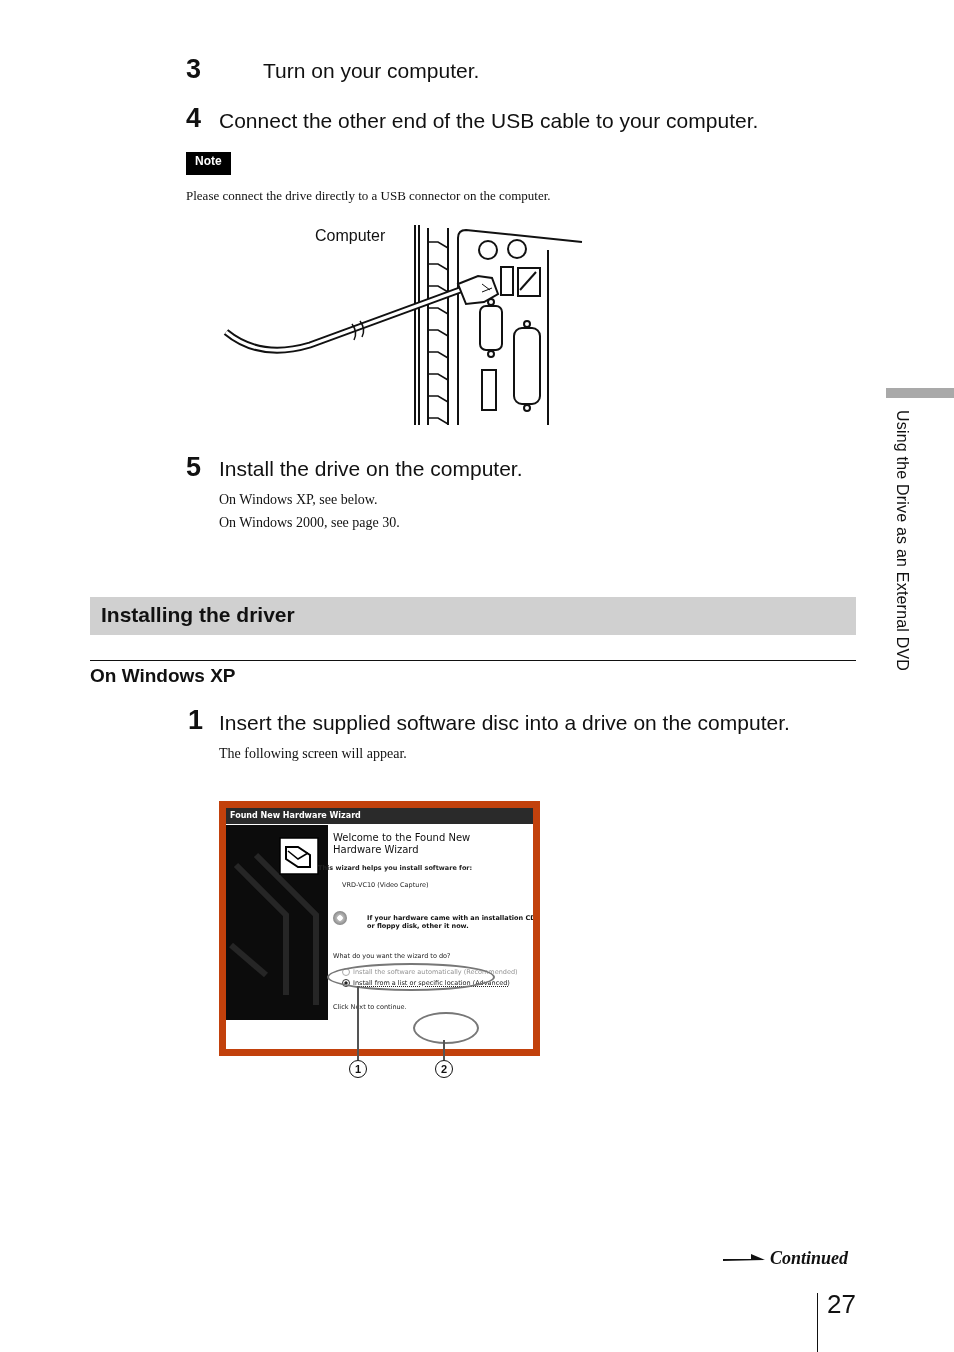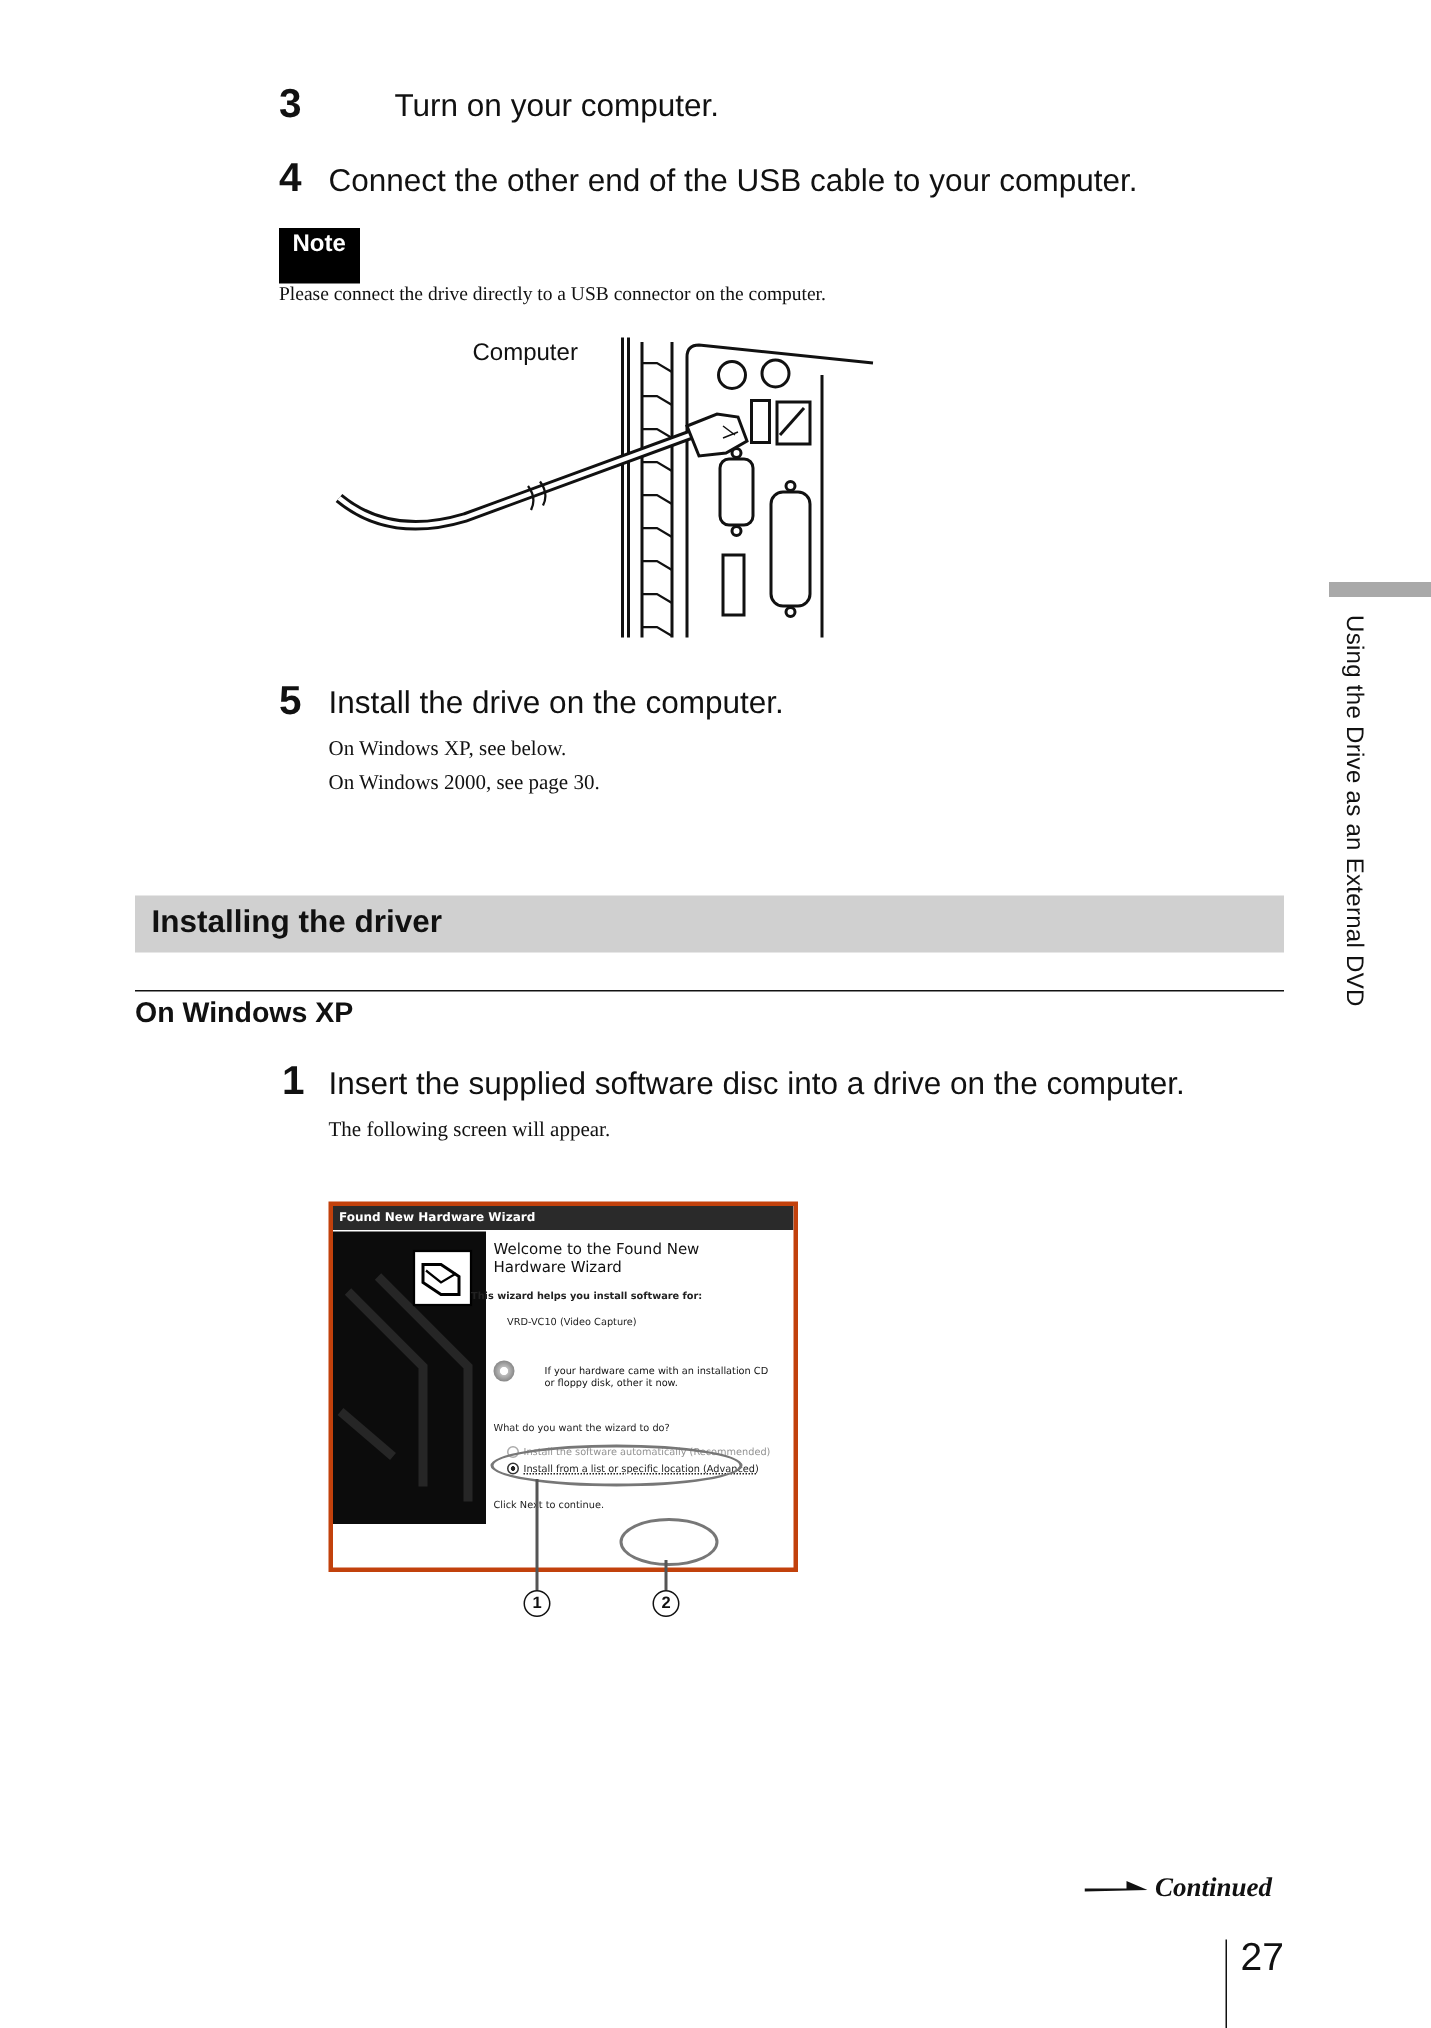--- a/index.html
+++ b/index.html
@@ -2,36 +2,36 @@
 <html><head>
 <meta charset="utf-8">
 <style>
   html, body { margin:0; padding:0; }
   body { width:954px; height:1352px; background:#fff; position:relative; overflow:hidden; color:#111; }
   .sans { font-family:"Liberation Sans", sans-serif; }
   .abs { position:absolute; }
   .step-num { font-family:"Liberation Sans", sans-serif; font-weight:bold; font-size:27px; line-height:1; }
   .step-text { font-family:"Liberation Sans", sans-serif; font-size:21px; line-height:1; white-space:nowrap; }
   .body-text { font-family:"Liberation Serif", serif; font-size:14px; line-height:23px; white-space:nowrap; }
-  .note-badge { background:#000; color:#fff; font-family:"Liberation Sans", sans-serif; font-weight:bold; font-size:16px; padding:2px 9px 17px; }
+  .note-badge { background:#000; color:#fff; font-family:"Liberation Sans", sans-serif; font-weight:bold; font-size:12px; padding:2px 9px 7px; }
   .section-bar { background:#d0d0d0; }
   .section-title { font-family:"Liberation Sans", sans-serif; font-weight:bold; font-size:21px; }
   .sub-heading { font-family:"Liberation Sans", sans-serif; font-weight:bold; font-size:19px; }
   .side-tab { background:#a9a9a9; }
   .side-text { font-family:"Liberation Sans", sans-serif; font-size:16px; writing-mode:vertical-rl; white-space:nowrap; letter-spacing:0.2px; }
   .page-num { font-family:"Liberation Sans", sans-serif; font-size:26px; }
   .continued { font-family:"Liberation Serif", serif; font-style:italic; font-weight:bold; font-size:18px; }
 
   
-  .wiz { border:3px solid #c2410c; background:#fff; overflow:hidden; }
+  .wiz { border:7px solid #c2410c; background:#fff; overflow:hidden; }
   .wiz-title { background:#2a2a2a; color:#fff; font-family:"DejaVu Sans", sans-serif; font-weight:bold; font-size:8px; height:16px; line-height:16px; padding-left:4px; }
   .wiz-side { background:#0c0c0c; }
   .wiz-heading { font-family:"DejaVu Sans", sans-serif; font-size:10px; line-height:12px; color:#111; }
   .wiz-small { font-family:"DejaVu Sans", sans-serif; font-size:6.5px; color:#222; white-space:nowrap; }
-  .wiz-bold { font-family:"DejaVu Sans", sans-serif; font-size:6.5px; font-weight:normal; color:#111; line-height:8px; white-space:nowrap;padding-left:11px; }
+  .wiz-bold { font-family:"DejaVu Sans", sans-serif; font-size:6.5px; font-weight:bold; color:#111; line-height:8px; white-space:nowrap;padding-left:11px; }
   .wiz-footer { background:#e6e6e6; border-top:1px solid #999; }
   .wiz-btn { border:1px solid #444; background:#f4f4f4; font-family:"DejaVu Sans", sans-serif; font-size:6.5px; text-align:center; line-height:12px; height:12px; border-radius:2px; }
   .wiz-btn.disabled { color:#999; border-color:#aaa; }
   .callout-ellipse { border:2px solid #777; border-radius:50%; }
   .callout-num { width:16px; height:16px; border:1.5px solid #111; border-radius:50%; font-family:"Liberation Sans", sans-serif; font-weight:bold; font-size:11px; text-align:center; line-height:16px; background:#fff; }
 </style>
 </head>
 <body>
 
 <div class="abs step-num" style="left:186px;top:56px;">3</div>

